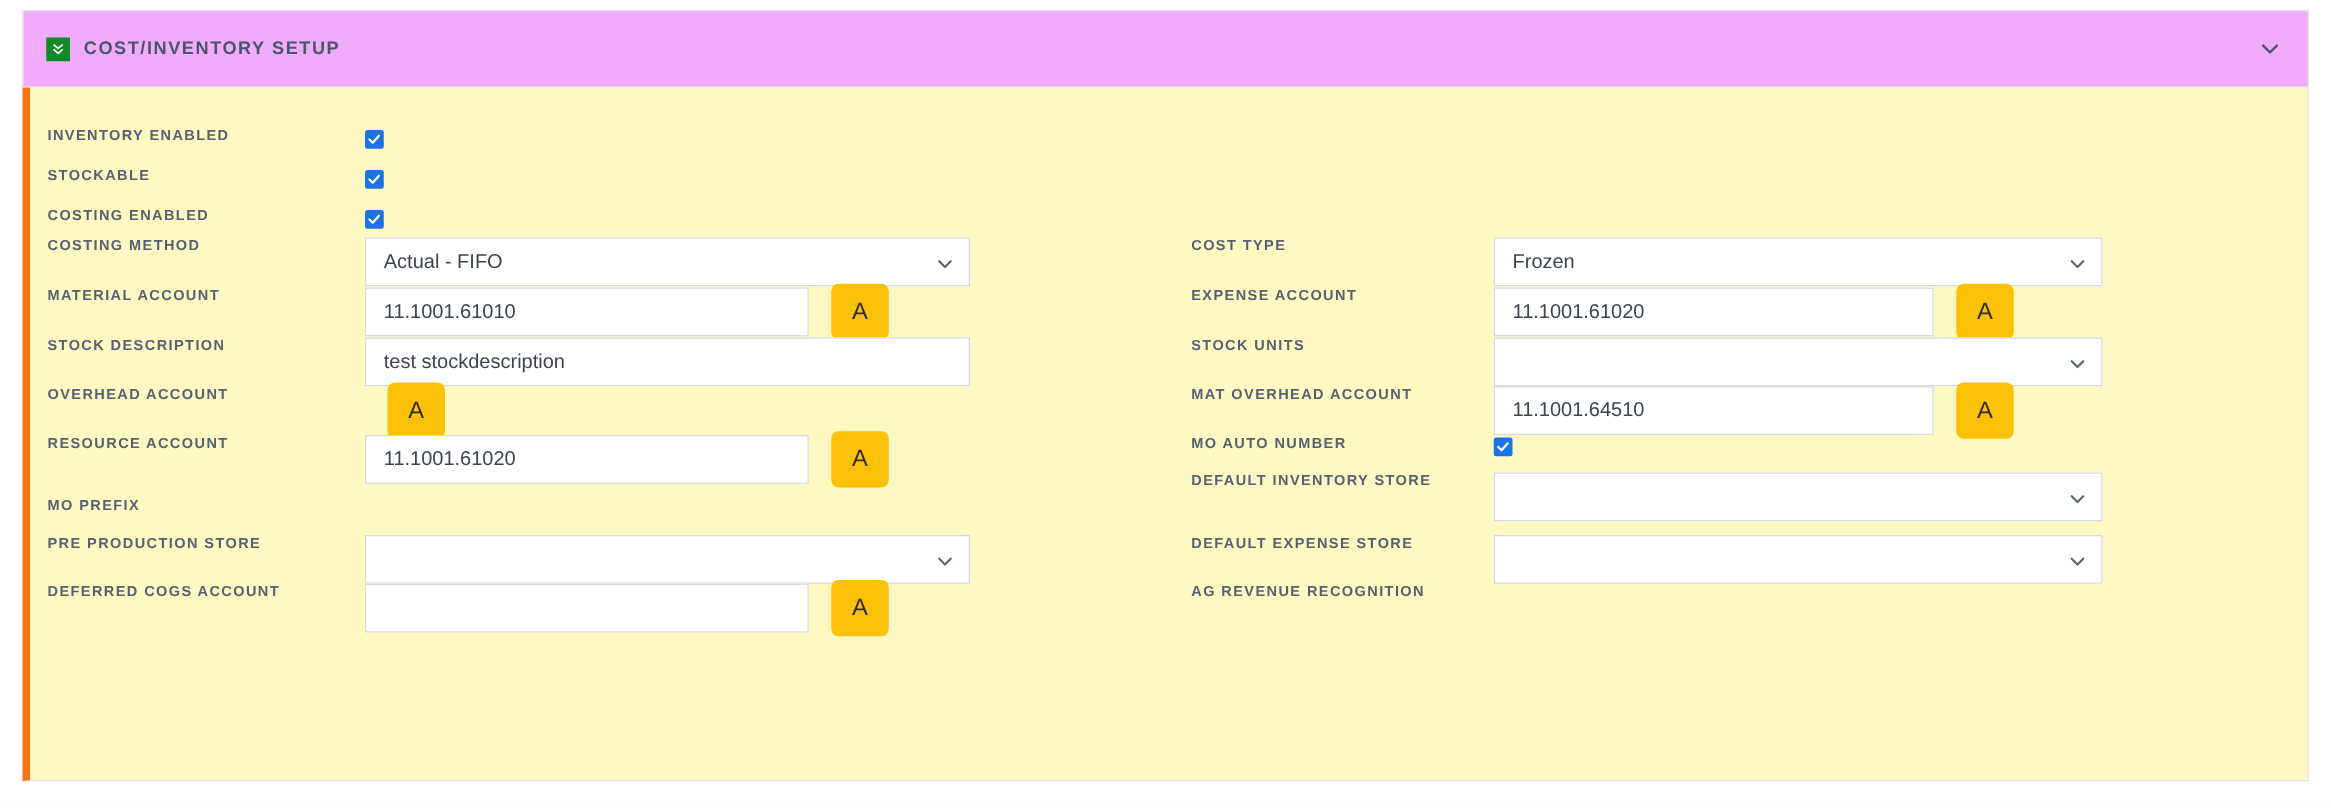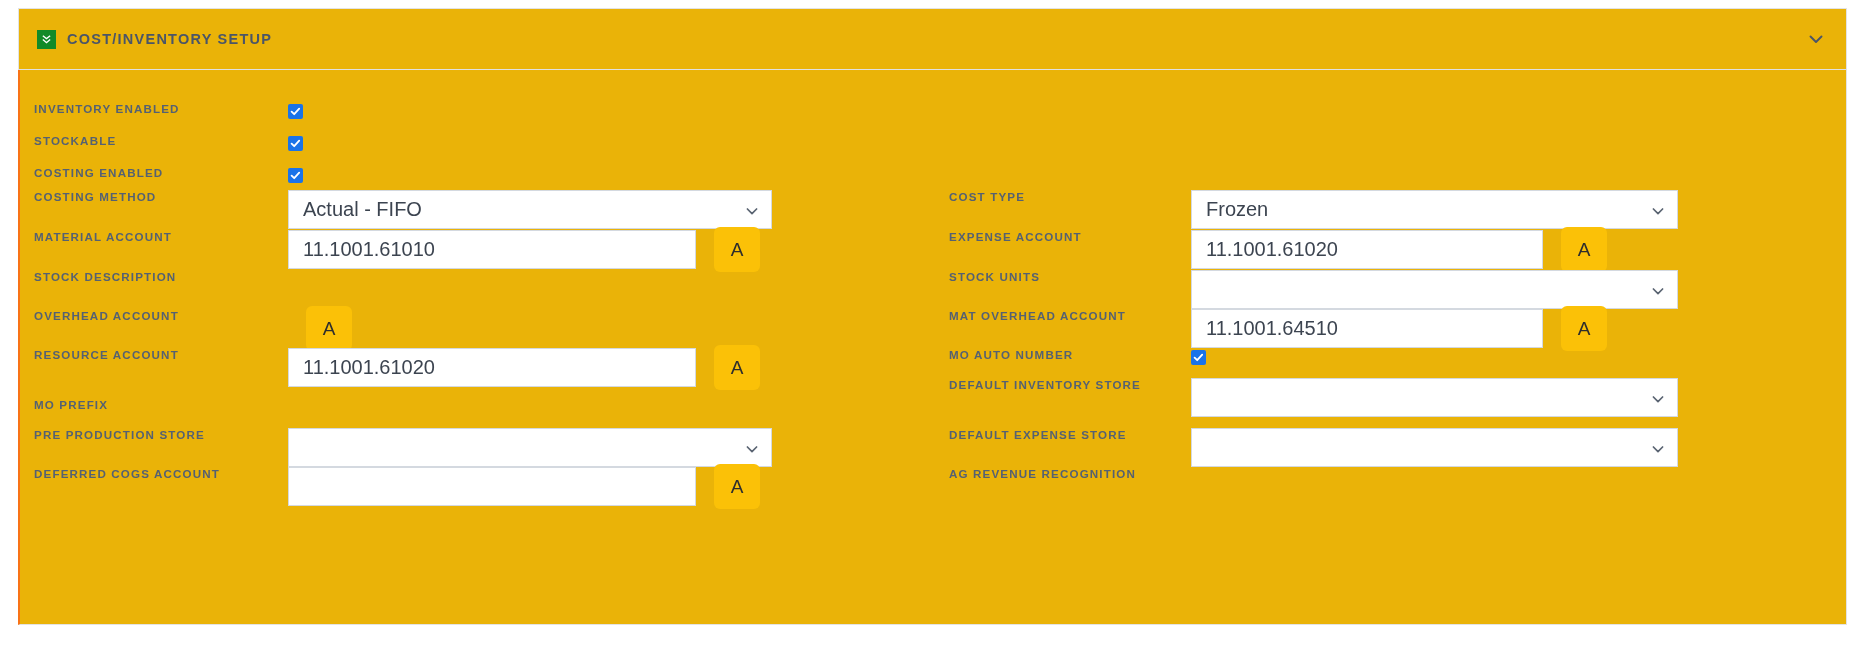--- a/index.html
+++ b/index.html
@@ -14,21 +14,21 @@
     height: 646px;
     background: #ffffff;
     overflow: hidden;
   }
 
   
   .panel-header {
     position: absolute;
     left: 18px; top: 8px;
     width: 1829px; height: 62px;
-    background: #eab308;
+    background: #f0abfc;
     border: 1px solid #e3e3e3;
     border-bottom: 1px solid #e0e0e0;
     display: flex;
     align-items: center;
     padding: 0 20px 0 18px;
   }
   .panel-icon {
     width: 19px; height: 19px;
     background: #128a28;
     display: flex; align-items: center; justify-content: center;
@@ -50,22 +50,22 @@
     display: flex;
     align-items: center;
     cursor: pointer;
   }
 
   
   .panel-body {
     position: absolute;
     left: 18px; top: 70px;
     width: 1829px; height: 555px;
-    background: #eab308;
-    border-left: 2px solid #f97316;
+    background: #fef9c3;
+    border-left: 6px solid #f97316;
     border-right: 1px solid #e3e3e3;
     border-bottom: 1px solid #e3e3e3;
   }
   .col {
     position: absolute;
     top: 0;
   }
   .col-left  { left: 0;    width: 915px; }
   .col-right { left: 915px; width: 914px; }
 
@@ -94,42 +94,42 @@
     align-items: flex-start;
   }
   .col-left  .ctrl-wrap { left: 268px; }
   .col-right .ctrl-wrap { left: 256px; }
 
   .txt-input, .sel-input {
     height: 39px;
     background: #ffffff;
     border: 1px solid #d4d9e0;
     font-family: "Liberation Sans", sans-serif;
-    font-size: 20px;
+    font-size: 16px;
     color: #3c4450;
     padding: 0 14px;
     line-height: 37px;
     white-space: nowrap;
     overflow: hidden;
   }
   .sel-input {
     position: relative;
     padding-right: 34px;
   }
   .sel-caret {
     position: absolute;
     right: 11px;
     top: 0;
     height: 39px;
     display: flex;
     align-items: center;
     color: #5a6472;
   }
 
-  .w-narrow { width: 408px; }
+  .w-narrow { width: 355px; }
   .w-wide   { width: 484px; }
   .w-rnarrow{ width: 352px; }
   .w-rwide  { width: 487px; }
 
   .a-btn {
     width: 46px; height: 45px;
     background: #fbc107;
     border: none;
     border-radius: 6px;
     margin-left: 18px;
@@ -217,20 +217,23 @@
         </div>
         <div class="field-row" style="top: 160px;">
           <div class="fld-label">MATERIAL ACCOUNT</div>
           <div class="ctrl-wrap">
             <div class="txt-input w-narrow">11.1001.61010</div>
             <div class="a-btn">A</div>
           </div>
         </div>
         <div class="field-row" style="top: 200px;">
           <div class="fld-label">STOCK DESCRIPTION</div>
+          <div class="ctrl-wrap">
+            <div class="txt-input w-wide">test stockdescription</div>
+          </div>
         </div>
         <div class="field-row" style="top: 239px;">
           <div class="fld-label">OVERHEAD ACCOUNT</div>
           <div class="ctrl-wrap">
             <div class="a-btn">A</div>
           </div>
         </div>
         <div class="field-row" style="top: 278px;">
           <div class="fld-label">RESOURCE ACCOUNT</div>
           <div class="ctrl-wrap">

